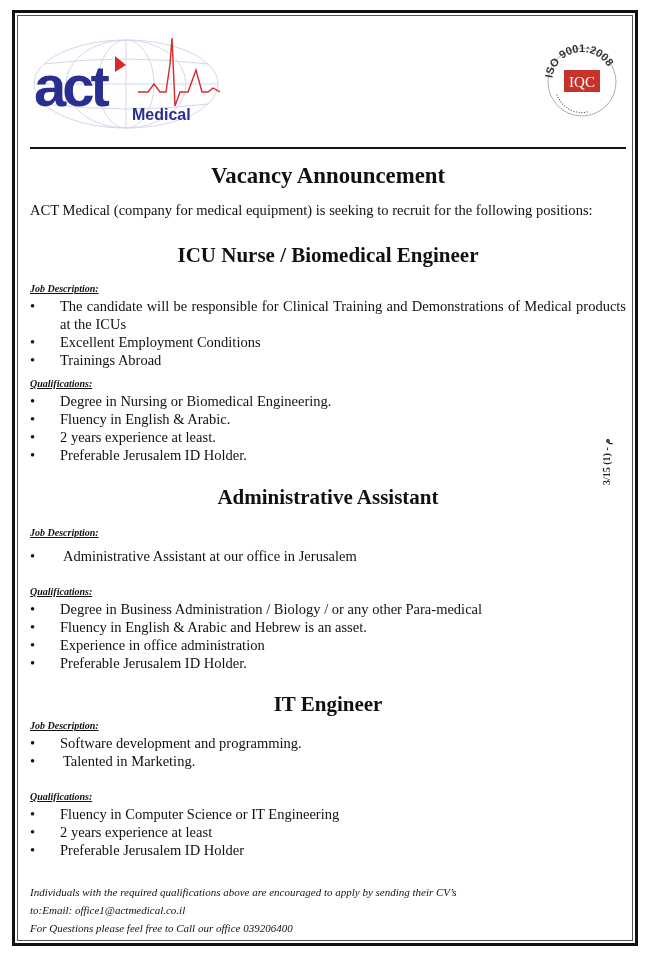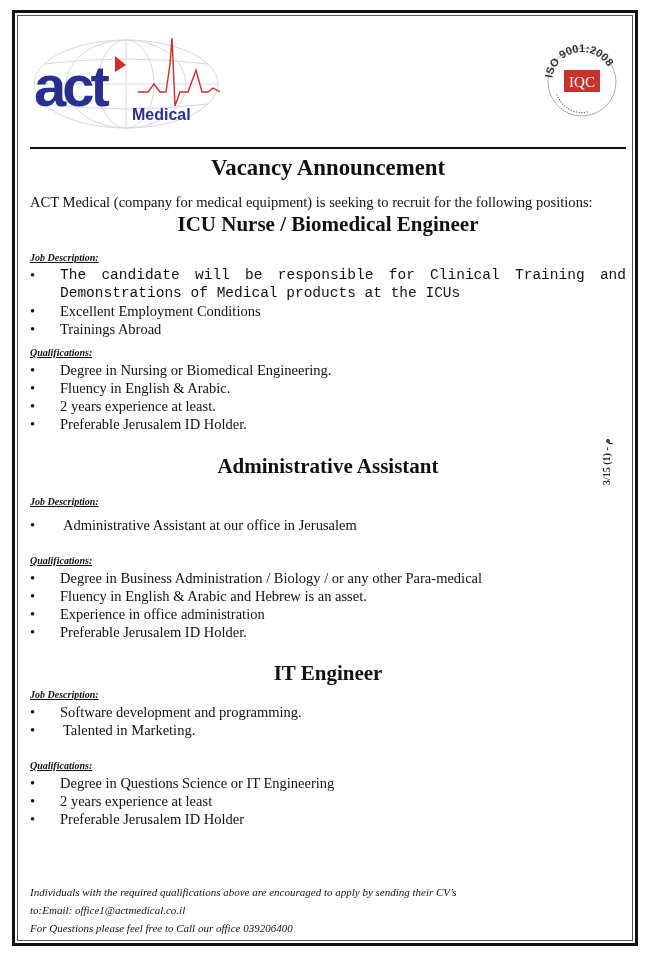--- a/index.html
+++ b/index.html
@@ -60,21 +60,21 @@
       left: 30px;
       top: 147px;
       width: 596px;
       height: 0;
       border-top: 2px solid #111111;
     }
     
     .main {
       position: absolute;
       left: 30px;
-      top: 152px;
+      top: 160px;
       width: 596px;
     }
     .title {
       text-align: center;
       font-weight: bold;
       font-size: 24px;
       margin: 0;
       letter-spacing: 0px;
       line-height: 30px;
       transform: scaleX(0.95);
@@ -191,27 +191,27 @@
       </text>
     </svg>
   </div>
 </div>
 <div class="header-rule"></div>
 
 <div class="main">
   <h1 class="title">Vacancy Announcement</h1>
   <p class="intro">ACT Medical (company for medical equipment) is seeking to recruit for the following positions:</p>
 
-  <section style="margin-top:0;">
+  <section style="margin-top:23px;">
     <h2 class="position-title">ICU Nurse / Biomedical Engineer</h2>
     <p class="section-label" style="margin-top:12px;">Job Description:</p>
     <ul class="bullets">
       <li>
           <span class="bullet">•</span>
-          <span style="display:block;text-align:justify;font-family:Liberation Mono, monospace;">The candidate will be responsible for Clinical Training and Demonstrations of Medical products at the ICUs</span>
+          <span style="display:block;text-align:justify;">The candidate will be responsible for Clinical Training and Demonstrations of Medical products at the ICUs</span>
         </li>
       <li><span class="bullet">•</span><span>Excellent Employment Conditions</span></li>
       <li><span class="bullet">•</span><span>Trainings Abroad</span></li>
     </ul>
     <p class="section-label" style="margin-top:6px;">Qualifications:</p>
     <ul class="bullets">
       <li><span class="bullet">•</span><span>Degree in Nursing or Biomedical Engineering.</span></li>
       <li><span class="bullet">•</span><span>Fluency in English &amp; Arabic.</span></li>
       <li><span class="bullet">•</span><span>2 years experience at least.</span></li>
       <li><span class="bullet">•</span><span>Preferable Jerusalem ID Holder.</span></li>
@@ -235,21 +235,21 @@
 
   <section style="margin-top:19px;">
     <h2 class="position-title">IT Engineer</h2>
     <p class="section-label" style="margin-top:0px;">Job Description:</p>
     <ul class="bullets">
       <li><span class="bullet">•</span><span>Software development and programming.</span></li>
       <li style="padding-left:33px;"><span class="bullet">•</span><span>Talented in Marketing.</span></li>
     </ul>
     <p class="section-label" style="margin-top:18px;">Qualifications:</p>
     <ul class="bullets">
-      <li><span class="bullet">•</span><span>Degree in Questions Science or IT Engineering</span></li>
+      <li><span class="bullet">•</span><span>Fluency in Computer Science or IT Engineering</span></li>
       <li><span class="bullet">•</span><span>2 years experience at least</span></li>
       <li><span class="bullet">•</span><span>Preferable Jerusalem ID Holder</span></li>
     </ul>
   </section>
 </div>
 
 <div class="side-note">م - (1) 3/15</div>
 
 <div class="footer">
   <div>Individuals with the required qualifications above are encouraged to apply by sending their CV’s</div>

